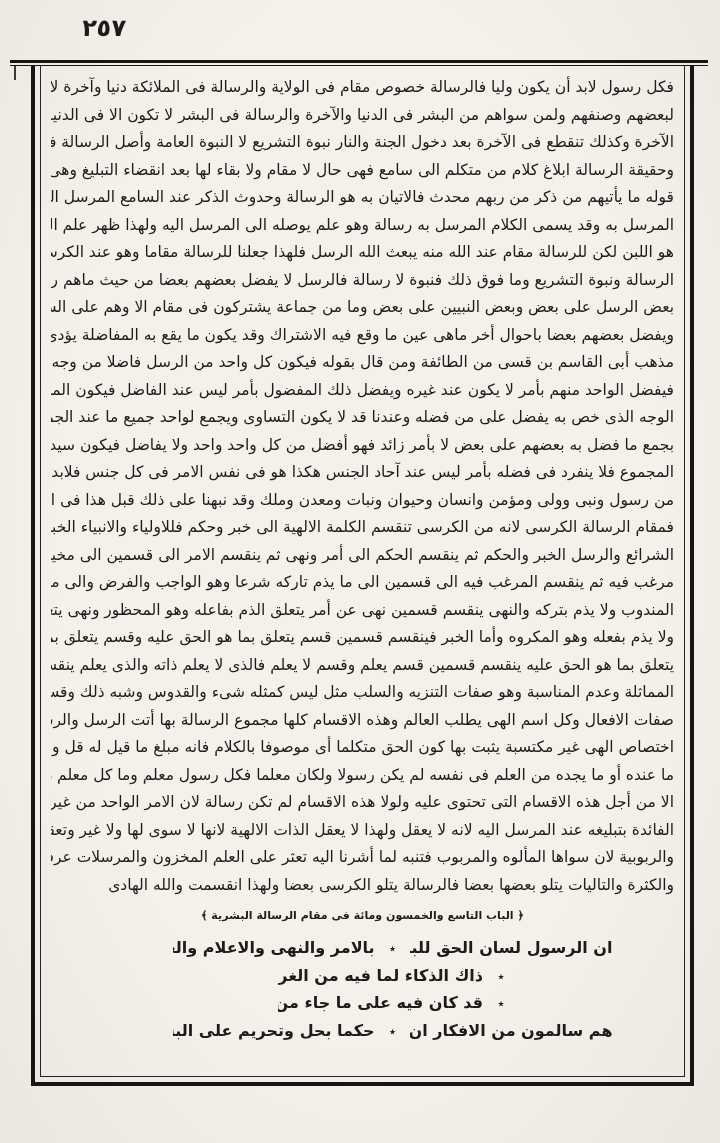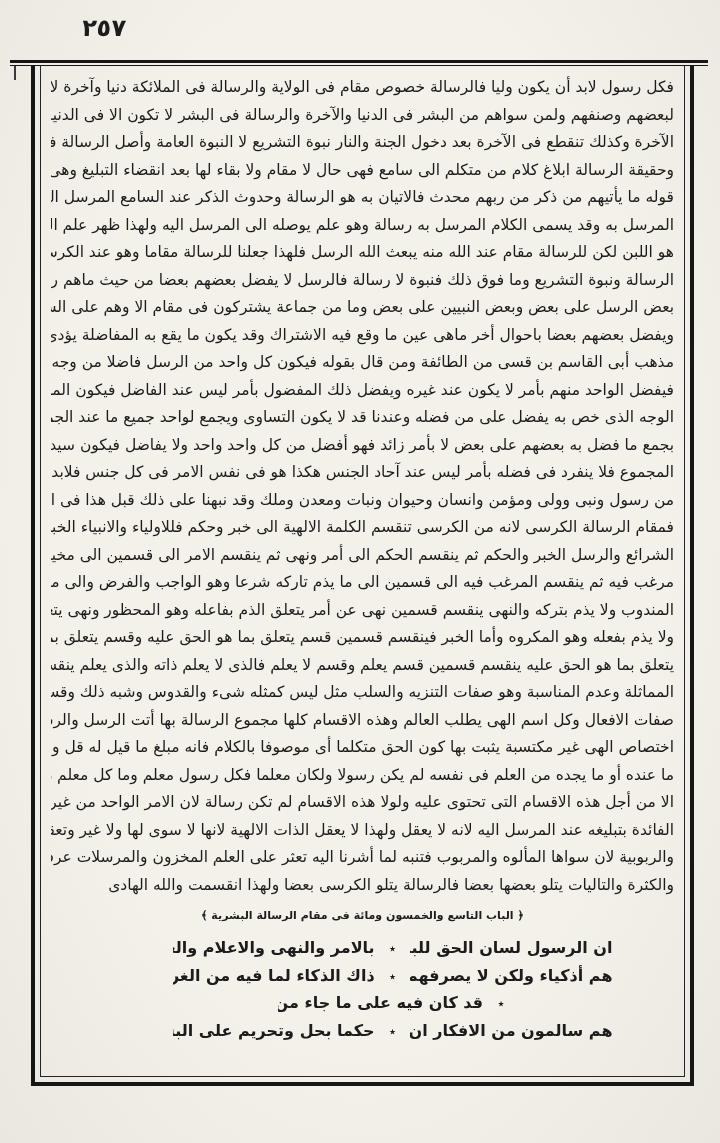--- a/index.html
+++ b/index.html
@@ -119,21 +119,20 @@
 
       <div class="chapter-heading">﴿ الباب التاسع والخمسون ومائة فى مقام الرسالة البشرية ﴾</div>
 
       <div class="poetry">
           <div class="verse-row">
             <span class="hemistich right">ان الرسول لسان الحق للبشر</span>
             <span class="verse-sep">٭</span>
             <span class="hemistich left">بالامر والنهى والاعلام والعبر</span>
           </div>
           <div class="verse-row">
-            <span class="hemistich right">هم أذكياء ولكن لا يصرفهم</span>
             <span class="verse-sep">٭</span>
             <span class="hemistich left">ذاك الذكاء لما فيه من الغرر</span>
           </div>
           <div class="verse-row">
             <span class="verse-sep">٭</span>
             <span class="hemistich left">قد كان فيه على ما جاء من ضرر</span>
           </div>
           <div class="verse-row">
             <span class="hemistich right">هم سالمون من الافكار ان شرعوا</span>
             <span class="verse-sep">٭</span>

